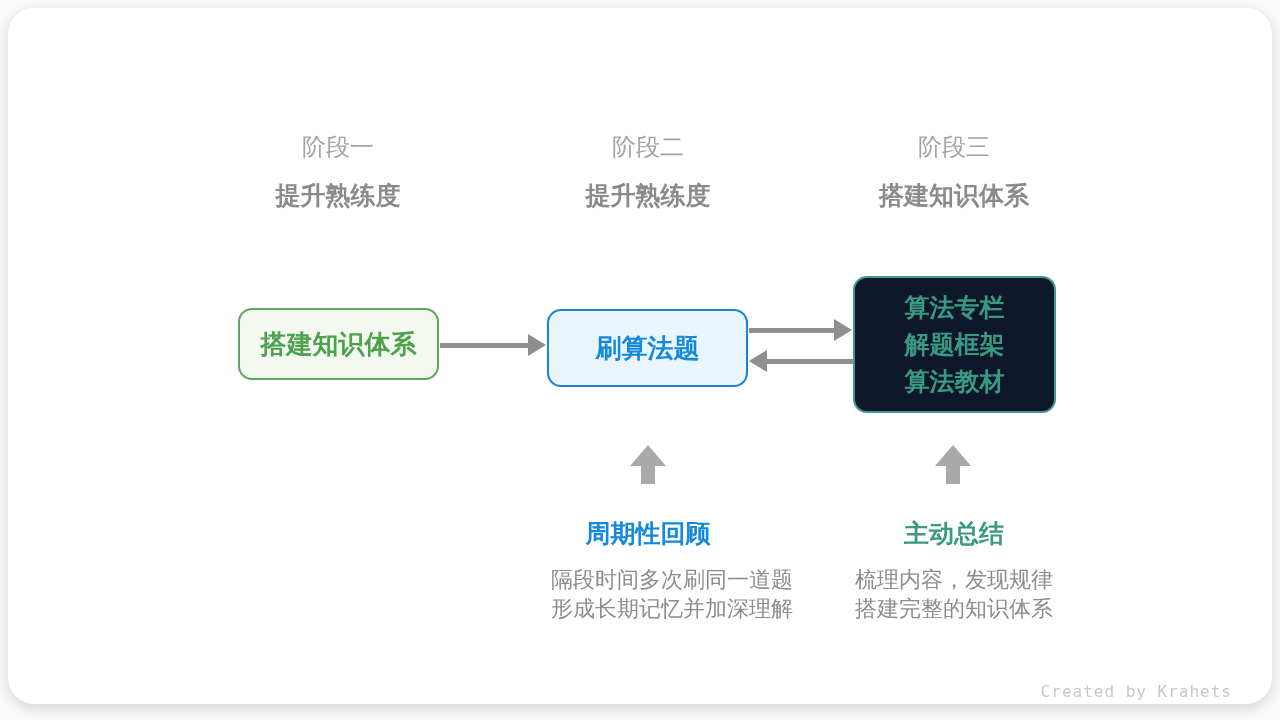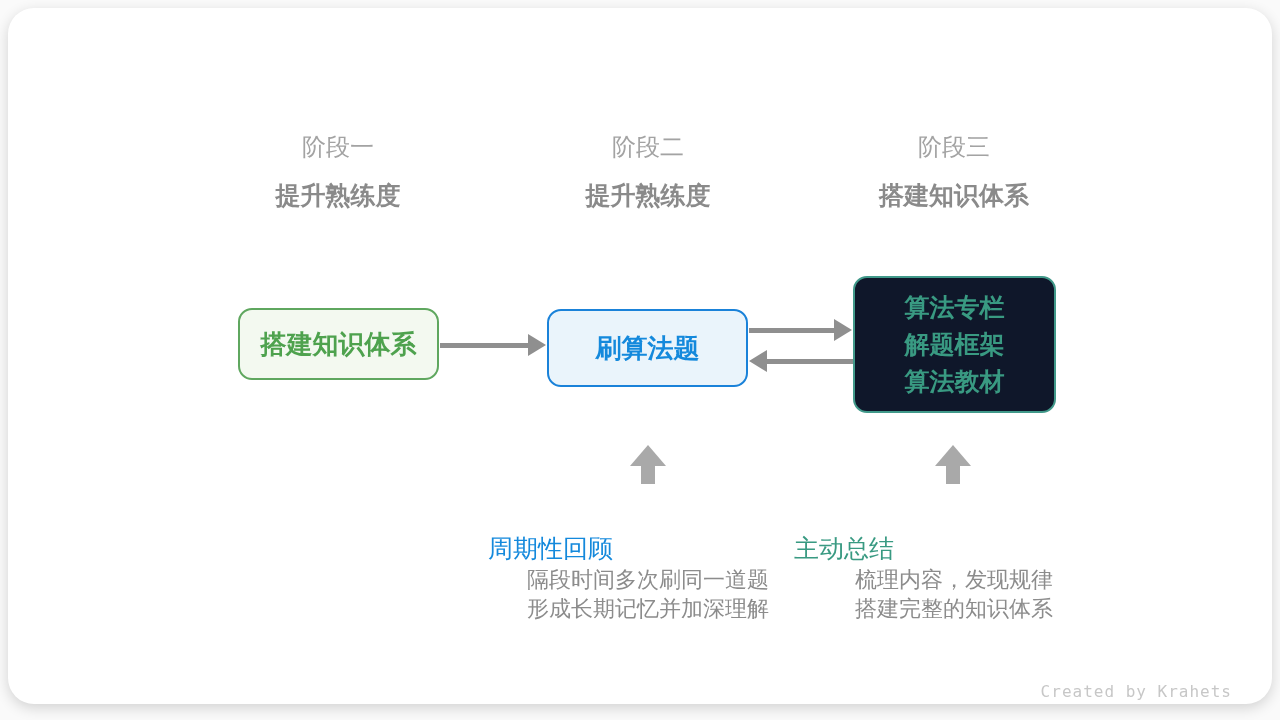--- a/index.html
+++ b/index.html
@@ -79,30 +79,30 @@
     border-right: 18px solid transparent;
     border-bottom: 21px solid #a9a9a9;
   }
   .up-stem { position: absolute; width: 14px; height: 19px; background: #a9a9a9; }
   #up1-tri  { left: 622px; top: 437px; }
   #up1-stem { left: 633px; top: 457px; }
   #up2-tri  { left: 927px; top: 437px; }
   #up2-stem { left: 938px; top: 457px; }
   
   .anno-title {
-    position: absolute; width: 320px; 
-    font-size: 25px; font-weight: 400; line-height: 30px; margin-top: 15px;
+    position: absolute; width: 320px; text-align: center;
+    font-size: 25px; font-weight: 700; line-height: 30px;
   }
   #anno1-title { left: 480px; top: 510px; color: #1489dc; }
   #anno2-title { left: 786px; top: 510px; color: #399a82; }
   .anno-desc {
     position: absolute; width: 320px; text-align: center;
     font-size: 22px; color: #8c8c8c; line-height: 29px; font-weight: 400;
   }
-  #anno1-desc { left: 480px; top: 557px; }
+  #anno1-desc { left: 504px; top: 557px; }
   #anno2-desc { left: 786px; top: 557px; }
   
   .credit {
     position: absolute; right: 40px; top: 674px;
     font-family: "DejaVu Sans Mono", "Liberation Mono", monospace;
     font-size: 16px; color: #c7c7c7; letter-spacing: 1px;
   }
 </style>
 </head>
 <body>

